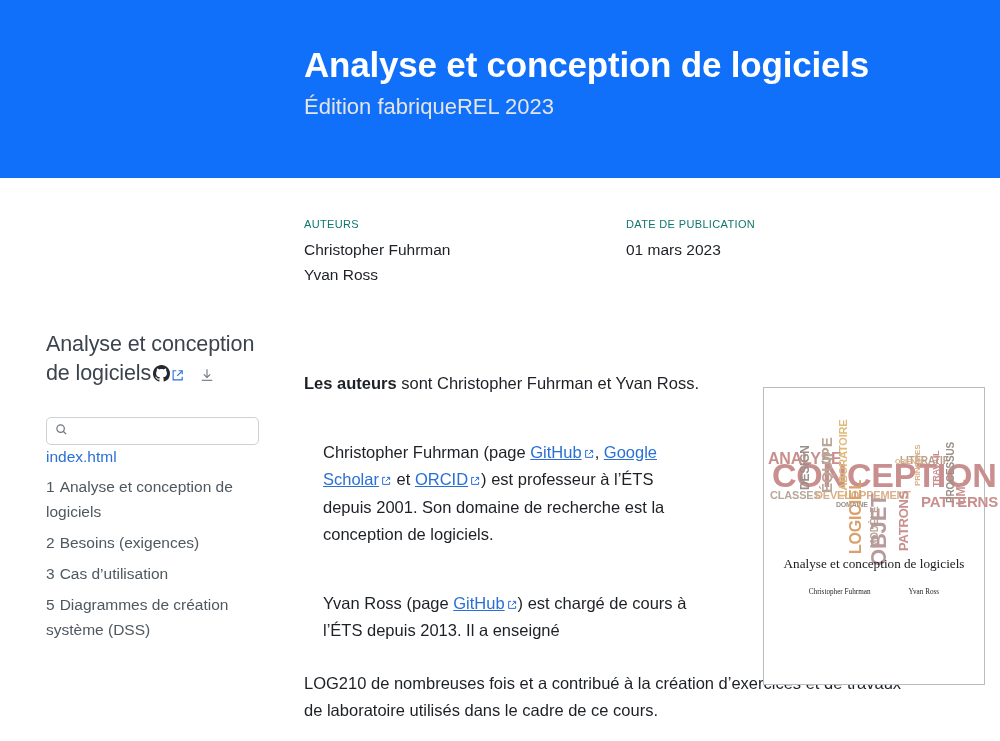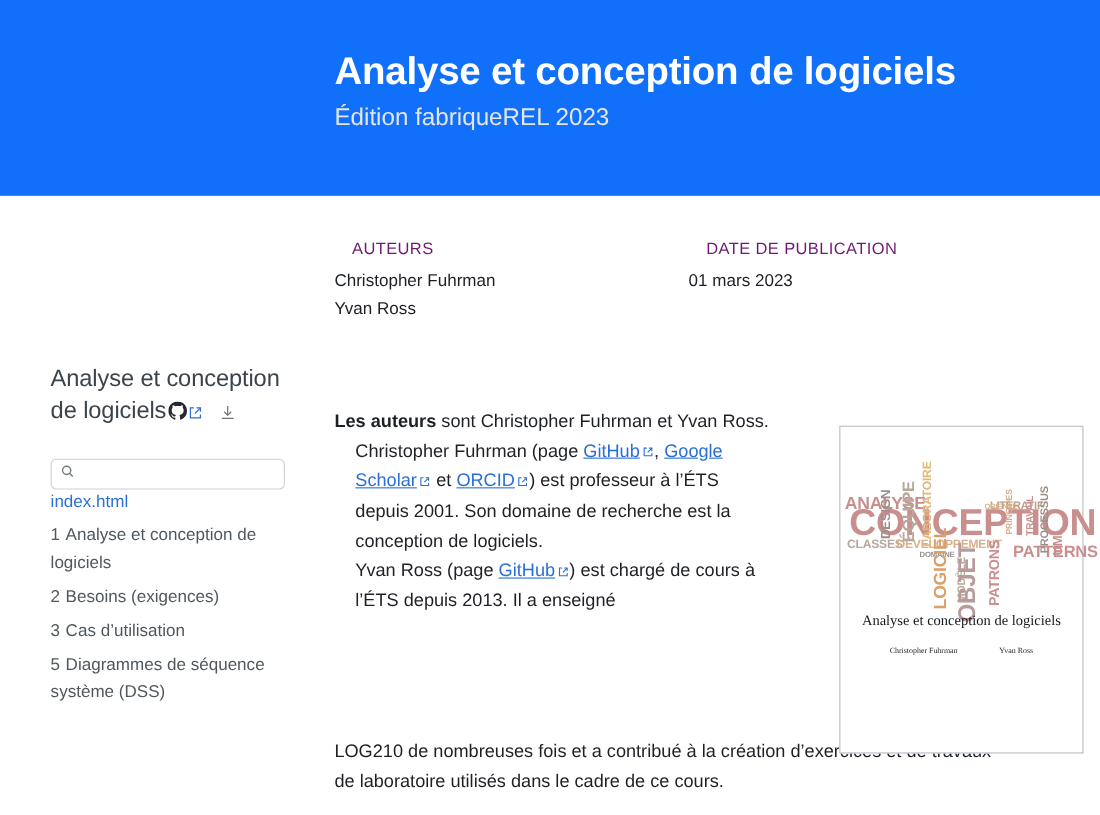--- a/index.html
+++ b/index.html
@@ -49,27 +49,26 @@
   .meta-row {
     position: absolute;
     left: 304px;
     top: 216px;
     width: 620px;
     display: flex;
   }
   .meta-block { display: flex; flex-direction: column; }
   .meta-block.authors { width: 322px; }
   .meta-label {
-    font-size: 15px;
+    font-size: 11px;
     letter-spacing: 0.35px;
-    color: #701a75;
+    color: #0f766e;
     text-transform: uppercase;
     line-height: 1.5;
     margin-bottom: 4px;
-    margin-left: 16px;
   }
   .meta-value {
     font-size: 15.5px;
     color: #1d2025;
     line-height: 1.62;
   }
 
   
   .page-body {
     position: absolute;
@@ -154,21 +153,21 @@
   }
   .para {
     margin: 0 0 19px 0;
     font-size: 16.5px;
     line-height: 1.62;
     color: #1d2025;
     text-indent: -0px;
   }
   .para b { font-weight: 700; }
   .para i { font-style: italic; }
-  .indent { padding-left: 19px; display: block; }
+  .indent { padding-left: 19px; display: block; margin-top: 42px; }
   a.inline {
     color: #2a6fd6;
     text-decoration: underline;
   }
   .ext-sm { display: inline-block; vertical-align: -1px; margin: 0 1px 0 2px; }
 
   .para-wide {
     position: absolute;
     left: 304px;
     top: 340px;
@@ -279,21 +278,21 @@
       <a class="toc-item" href="#">
         <span class="num">1</span><span>Analyse et conception de logiciels</span>
       </a>
       <a class="toc-item" href="#">
         <span class="num">2</span><span>Besoins (exigences)</span>
       </a>
       <a class="toc-item" href="#">
         <span class="num">3</span><span>Cas d’utilisation</span>
       </a>
       <a class="toc-item" href="#">
-        <span class="num">5</span><span>Diagrammes de séquence système (DSS)</span>
+        <span class="num">5</span><span>Diagrammes de création système (DSS)</span>
       </a>
     </div>
   </nav>
 
   <main class="content">
 
     <p class="para">
       <b>Les auteurs</b><span> sont Christopher Fuhrman et Yvan Ross.</span><br>
       <span class="indent"><span>Christopher Fuhrman (page </span><a class="inline" href="#">GitHub</a><span class="ext-sm"><svg width="10" height="10" viewBox="0 0 16 16" fill="none" stroke="#2a6fd6" stroke-width="1.6">
               <path d="M6.5 2.2H2.6v11.2h11.2V9.6"></path>

